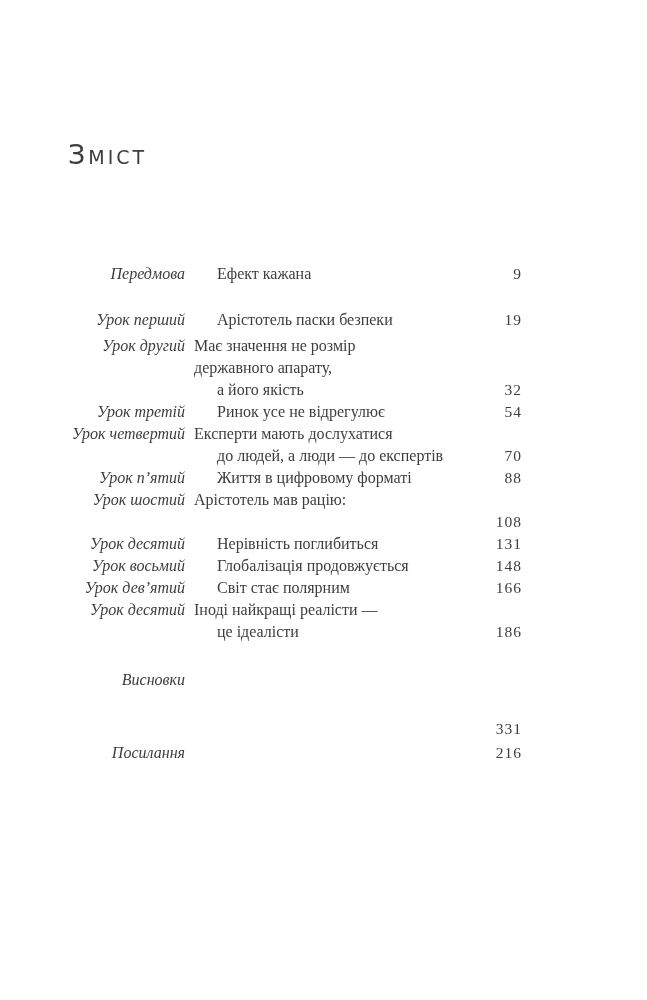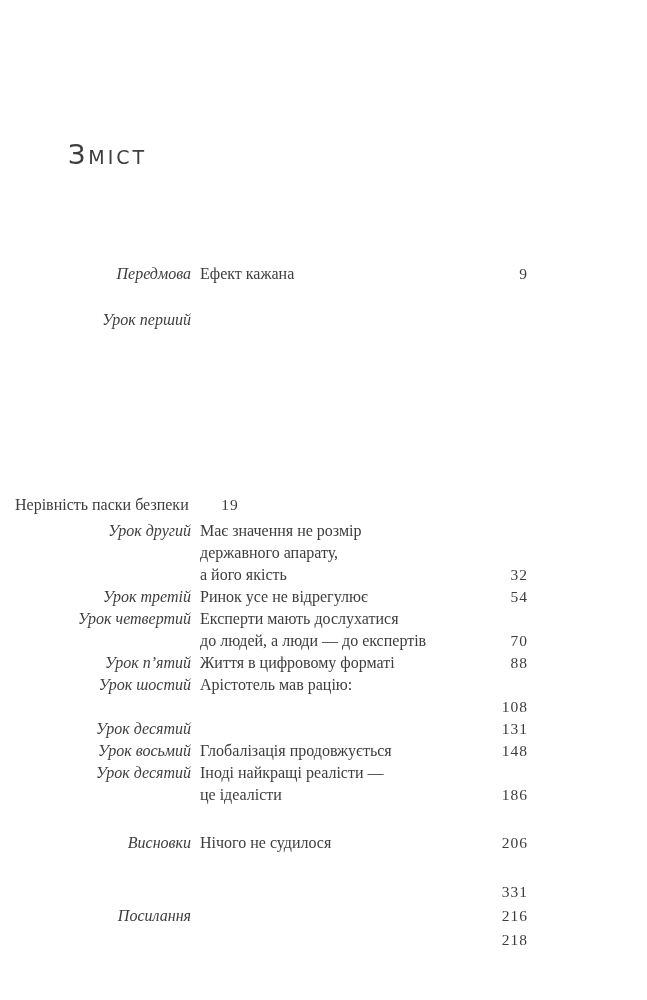--- a/index.html
+++ b/index.html
@@ -25,40 +25,40 @@
     font-family: "DejaVu Sans", sans-serif;
     font-weight: 400;
     font-size: 27px;
     line-height: 33px;
     letter-spacing: 3px;
     font-variant: small-caps;
     color: var(--text, #3d3d3d);
   }
   .toc {
     width: 522px;
-    padding-left: 6px;
   }
   .entry {
     display: flex;
     align-items: flex-start;
   }
   .label {
     width: 185px;
     flex: 0 0 185px;
     text-align: right;
     font-style: italic;
   }
   .content {
     flex: 1 1 auto;
     margin-left: 9px;
     min-width: 0;
   }
   .lastline {
     display: flex;
     align-items: flex-start;
+    margin-left: 23px;
   }
   .ttext {
     white-space: nowrap;
   }
   .leader {
     flex: 1 1 auto;
     margin-left: 6px;
     margin-right: 14px;
     background-image: radial-gradient(circle, var(--leader, #a8a8a8) 1.1px, rgba(0,0,0,0) 1.6px);
     background-size: 4.6px 4.6px;
@@ -70,21 +70,21 @@
   }
   .pagenum {
     flex: 0 0 auto;
     min-width: 30px;
     text-align: right;
     font-size: 15.5px;
     letter-spacing: 1px;
   }
   .section-preface   { margin-bottom: 24px; }
   .section-lessons   { margin-bottom: 26px; }
-  .section-lessons .entry:first-child { margin-bottom: 4px; flex-direction: column; }
+  .section-lessons .entry:first-child { margin-bottom: 4px; }
   .section-conclusion{ margin-bottom: 26px; }
   .section-backmatter{ line-height: 24px; }
 </style>
 </head>
 <body>
 
 <div class="page">
   <h1 class="title">Зміст</h1>
   <div class="toc" id="toc">
       <div class="section section-preface">
@@ -97,21 +97,21 @@
               <span class="pagenum">9</span>
             </div>
           </div>
         </div>
       </div>
       <div class="section section-lessons">
         <div class="entry">
           <div class="label">Урок перший</div>
           <div class="content">
             <div class="lastline">
-              <span class="ttext">Нерівність паски безпеки</span>
+              <span class="ttext">Арістотель паски безпеки</span>
               <span class="leader"></span>
               <span class="pagenum">19</span>
             </div>
           </div>
         </div>
         <div class="entry">
           <div class="label">Урок другий</div>
           <div class="content">
             <div class="tline">Має значення не розмір</div>
             <div class="tline">державного апарату,</div>
@@ -160,57 +160,61 @@
             <div class="lastline">
               <span class="leader"></span>
               <span class="pagenum">108</span>
             </div>
           </div>
         </div>
         <div class="entry">
           <div class="label">Урок десятий</div>
           <div class="content">
             <div class="lastline">
+              <span class="ttext">Нерівність поглибиться</span>
               <span class="leader"></span>
               <span class="pagenum">131</span>
             </div>
           </div>
         </div>
         <div class="entry">
           <div class="label">Урок восьмий</div>
           <div class="content">
             <div class="lastline">
               <span class="ttext">Глобалізація продовжується</span>
               <span class="leader"></span>
               <span class="pagenum">148</span>
             </div>
           </div>
         </div>
         <div class="entry">
+          <div class="label">Урок дев’ятий</div>
+          <div class="content">
+            <div class="lastline">
+              <span class="ttext">Світ стає полярним</span>
+              <span class="leader"></span>
+              <span class="pagenum">166</span>
+            </div>
+          </div>
+        </div>
+        <div class="entry">
           <div class="label">Урок десятий</div>
           <div class="content">
             <div class="tline">Іноді найкращі реалісти —</div>
             <div class="lastline">
               <span class="ttext">це ідеалісти</span>
               <span class="leader"></span>
               <span class="pagenum">186</span>
             </div>
           </div>
         </div>
       </div>
       <div class="section section-conclusion">
         <div class="entry">
           <div class="label">Висновки</div>
-          <div class="content">
-            <div class="lastline">
-              <span class="ttext">Нічого не судилося</span>
-              <span class="leader"></span>
-              <span class="pagenum">206</span>
-            </div>
-          </div>
         </div>
       </div>
       <div class="section section-backmatter">
         <div class="entry">
           <div class="content">
             <div class="lastline">
               <span class="ttext"></span>
               <span class="leader"></span>
               <span class="pagenum">331</span>
             </div>
@@ -220,23 +224,16 @@
           <div class="label">Посилання</div>
           <div class="content">
             <div class="lastline">
               <span class="ttext"></span>
               <span class="leader"></span>
               <span class="pagenum">216</span>
             </div>
           </div>
         </div>
         <div class="entry">
-          <div class="content">
-            <div class="lastline">
-              <span class="ttext"></span>
-              <span class="leader"></span>
-              <span class="pagenum">218</span>
-            </div>
-          </div>
         </div>
       </div>
     </div>
 </div>
 
 </body></html>

